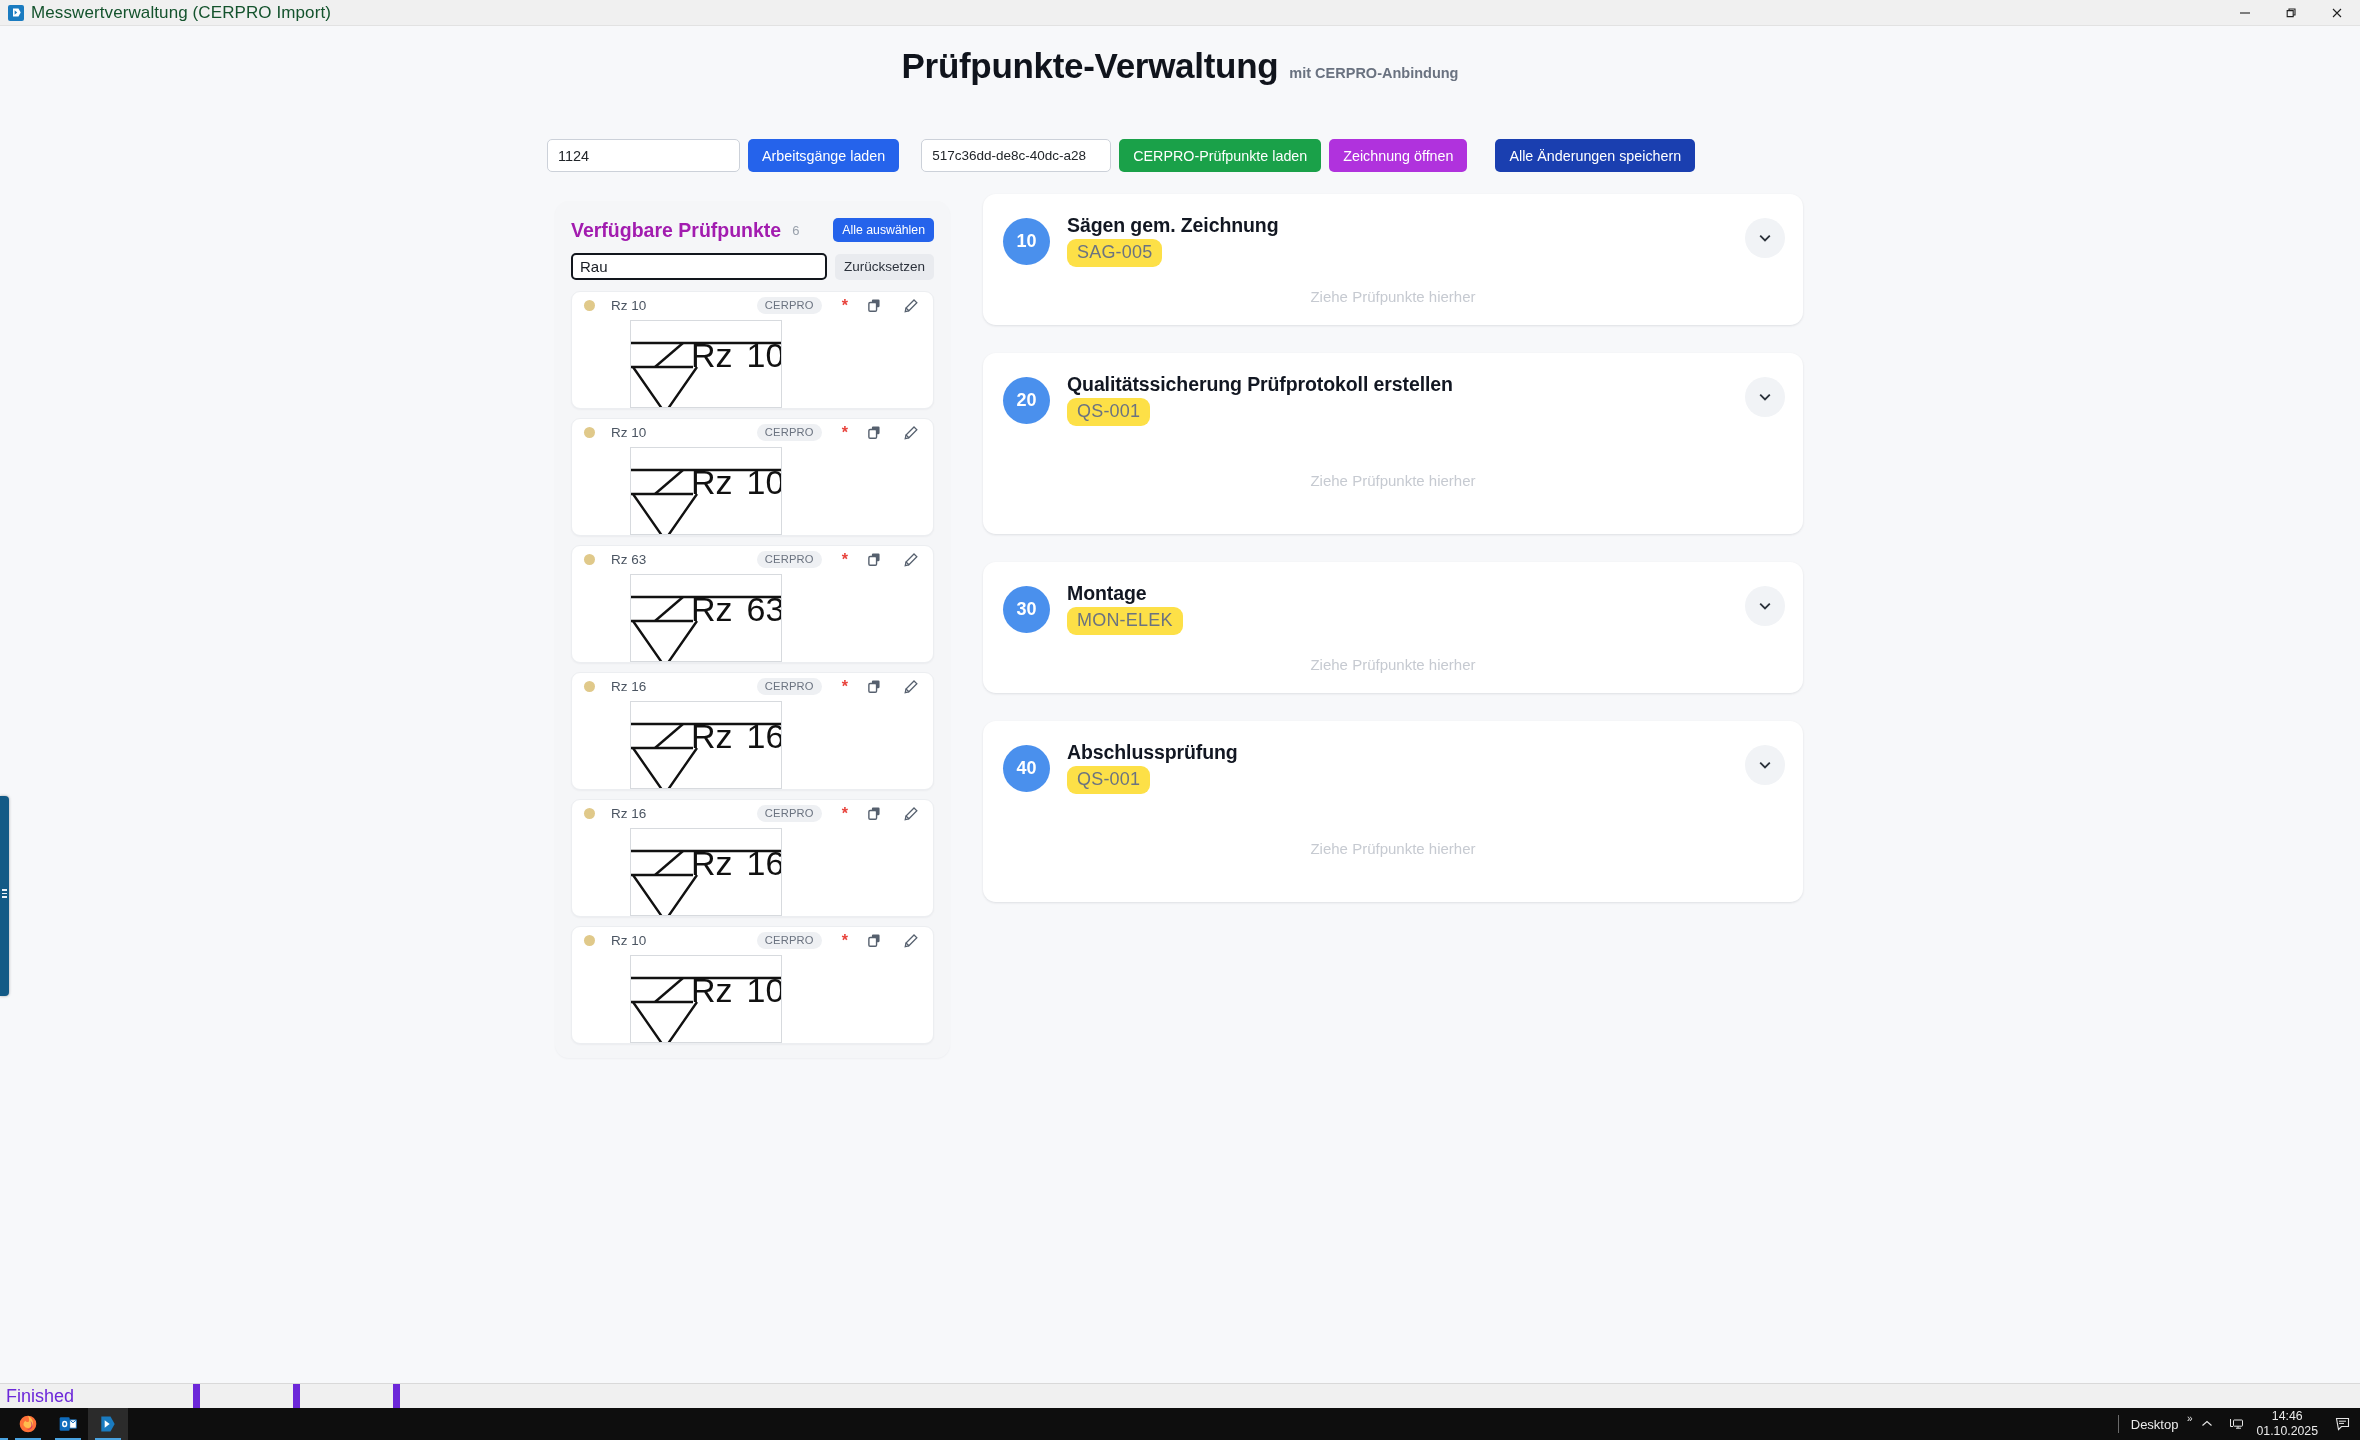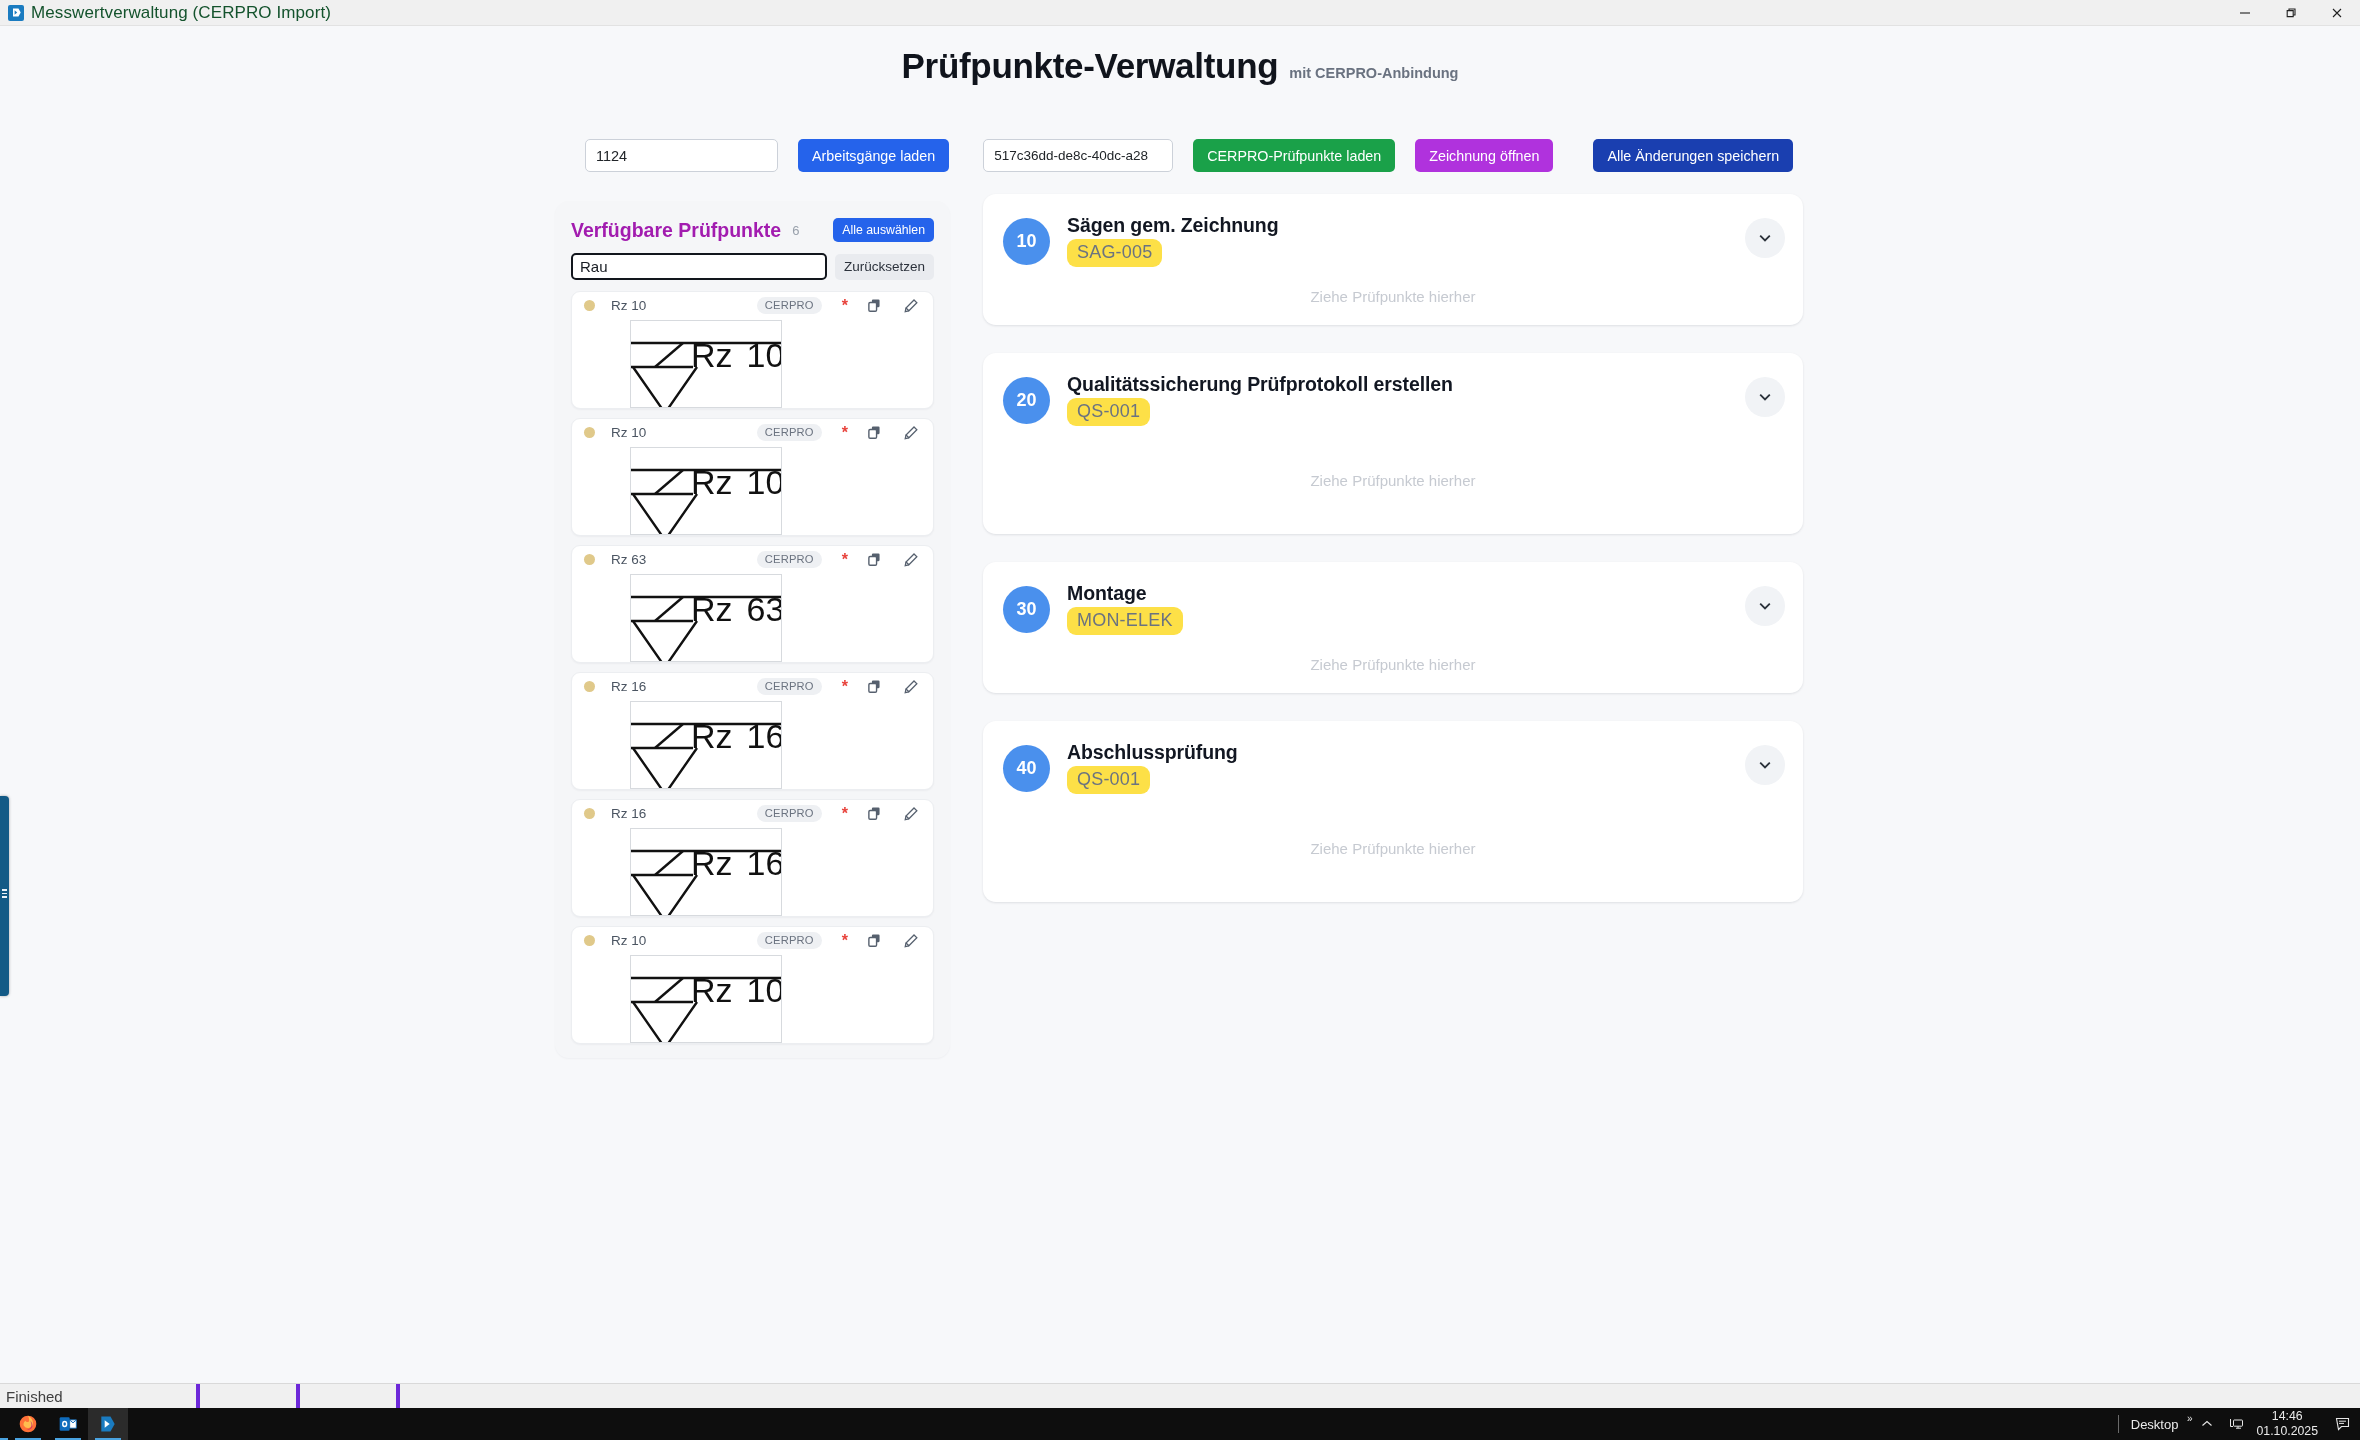--- a/index.html
+++ b/index.html
@@ -62,22 +62,22 @@
   #app-header .h-title {
     font-size: 35px; font-weight: bold; color: #10141c; letter-spacing: -0.3px;
   }
   #app-header .h-sub {
     font-size: 14.5px; font-weight: bold; color: #6a7280; margin-left: 11px;
     padding-bottom: 5px;
   }
 
   
   #toolbar {
-    position: absolute; left: 585px; top: 113px; height: 33px;
-    display: flex; align-items: center; gap: 20px;
+    position: absolute; left: 547px; top: 113px; height: 33px;
+    display: flex; align-items: center; gap: 8px;
   }
   .tb-input {
     height: 33px; background: #fff; border: 1px solid #ccd1d9; border-radius: 5px;
     font-size: 14.5px; color: #212529; padding: 0 10px;
     font-family: "Liberation Sans", sans-serif;
   }
   #input-auftrag { width: 193px; }
   #input-guid { width: 190px; font-size: 13.5px; }
   .tb-btn {
     height: 33px; border: none; border-radius: 5px; color: #fff;
@@ -176,22 +176,22 @@
   .op-card.h1 .op-drop { height: 58px; }
   .op-card.h2 .op-drop { height: 108px; }
 
   
   #statusbar {
     position: absolute; left: 0; top: 1383px; width: 2360px; height: 25px;
     background: #f0f0f0; border-top: 1px solid #d9d9d9;
     display: flex; align-items: center;
   }
   #statusbar .seg {
-    height: 25px; display: flex; align-items: center; font-size: 15px; color: #404040;
-    padding-left: 6px; border-right: 4px solid #6d28d9;
+    height: 25px; display: flex; align-items: center; font-size: 18px; color: #6d28d9;
+    padding-left: 6px; border-right: 7px solid #6d28d9;
   }
   #statusbar .seg.s1 { width: 200px; }
   #statusbar .seg.s2 { width: 100px; }
 
   #taskbar {
     position: absolute; left: 0; top: 1408px; width: 2360px; height: 32px;
     background: #0e0e0e; display: flex; align-items: center;
   }
   .tsk {
     width: 40px; height: 32px; position: relative;

